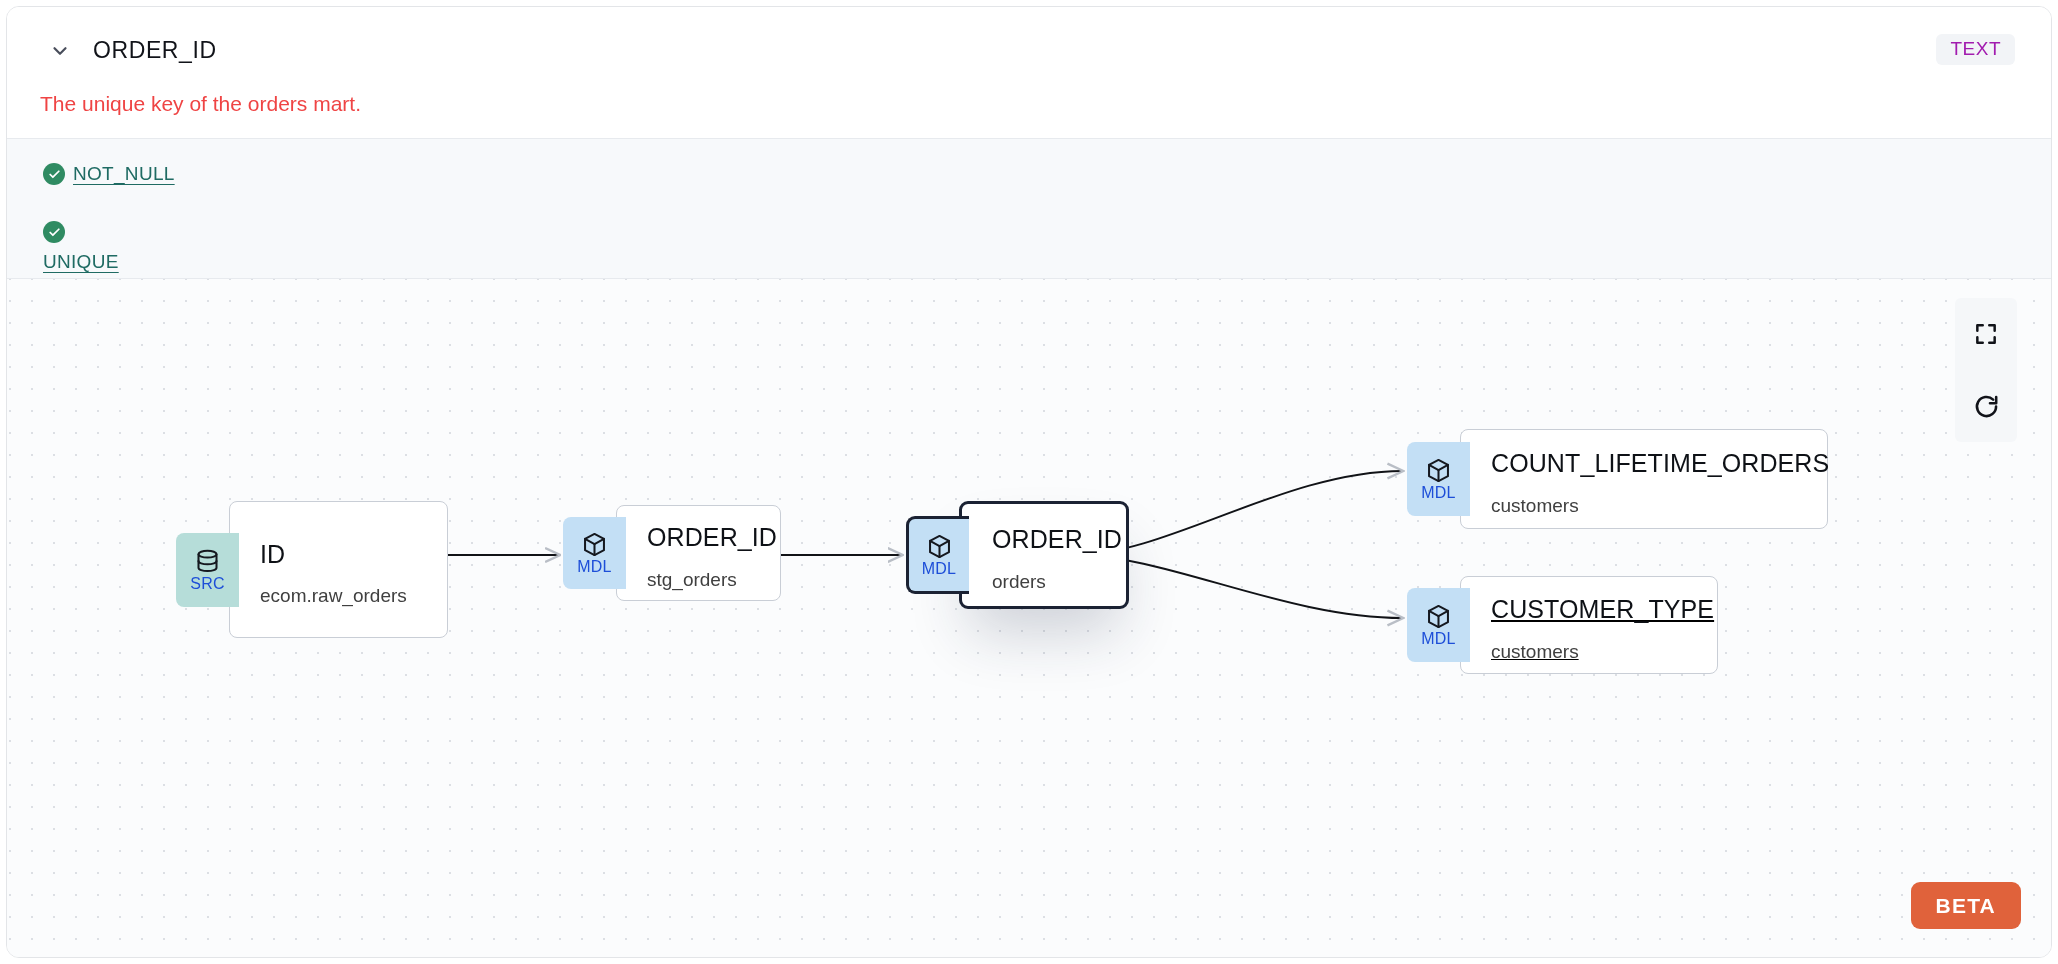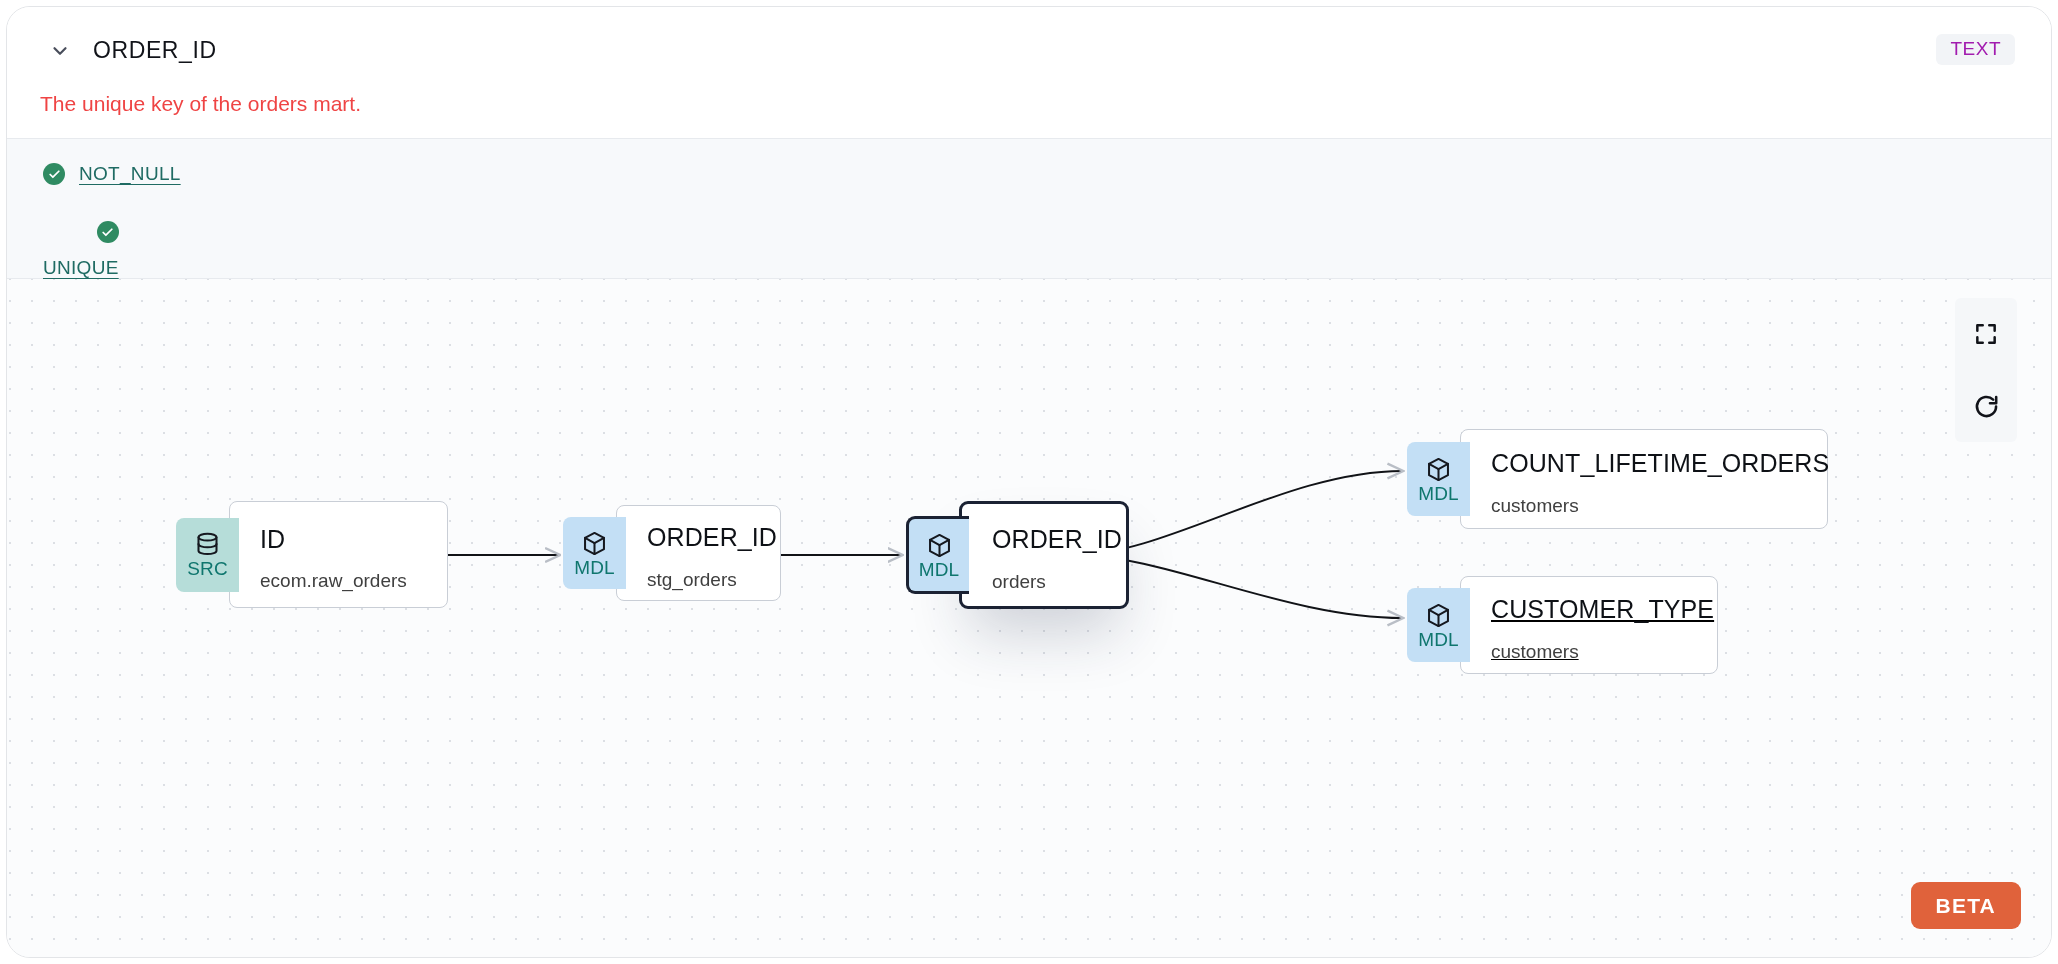--- a/index.html
+++ b/index.html
@@ -13,21 +13,21 @@
   }
 
   #app {
     position: absolute;
     left: 6px;
     top: 6px;
     width: 2046px;
     height: 952px;
     background: #ffffff;
     border: 1px solid #e3e5e8;
-    border-radius: 24px;
+    border-radius: 13px;
     overflow: hidden;
   }
 
   
   .header {
     position: relative;
     height: 131px;
     background: #ffffff;
   }
 
@@ -87,22 +87,22 @@
     height: 141px;
     background: #f7f9fb;
     border-top: 1px solid #e7eaee;
     border-bottom: 1px solid #e7eaee;
   }
 
   .test-row {
     position: absolute;
     left: 36px;
     display: flex;
-    align-items: flex-end;
-    gap: 14px;
+    align-items: flex-start;
+    gap: 8px;
   }
   .test-row.r0 { top: 24px; }
   .test-row.r1 { top: 82px; flex-direction: column; }
 
   .check {
     width: 22px;
     height: 22px;
     border-radius: 50%;
     background: #2f8b62;
     display: flex;
@@ -155,22 +155,22 @@
     flex-direction: column;
     align-items: center;
     justify-content: center;
     gap: 1px;
     flex: none;
     z-index: 1;
   }
   .badge.src { background: #b6ddd9; }
   .badge.mdl { background: #c3dff5; }
   .badge .btxt {
-    font-size: 19px;
-    color: #0f766e;
+    font-size: 16px;
+    color: #1d4ed8;
     line-height: 1;
     letter-spacing: 0.2px;
   }
   .badge svg { display: block; }
 
   .body {
     background: #ffffff;
     border: 1px solid #c9ced6;
     border-radius: 8px;
     margin-left: -10px;
@@ -203,21 +203,21 @@
     border-radius: 9px 0 0 9px;
   }
   .node.selected .body {
     border: 3px solid #1b2233;
     border-radius: 9px;
     box-shadow: 0 34px 60px -10px rgba(30,40,70,0.20);
   }
 
   
   #node-src        { left: 169px; top: 222px; }
-  #node-src .body  { width: 219px; height: 107px; }
+  #node-src .body  { width: 219px; height: 137px; }
 
   #node-stg        { left: 556px; top: 226px; }
   #node-stg .badge { height: 72px; align-self: center; }
   #node-stg .body  { width: 165px; height: 96px; }
 
   #node-orders        { left: 899px; top: 222px; }
   #node-orders .badge { height: 78px; align-self: center; }
   #node-orders .body  { width: 170px; height: 108px; }
 
   #node-clo        { left: 1400px; top: 150px; }

